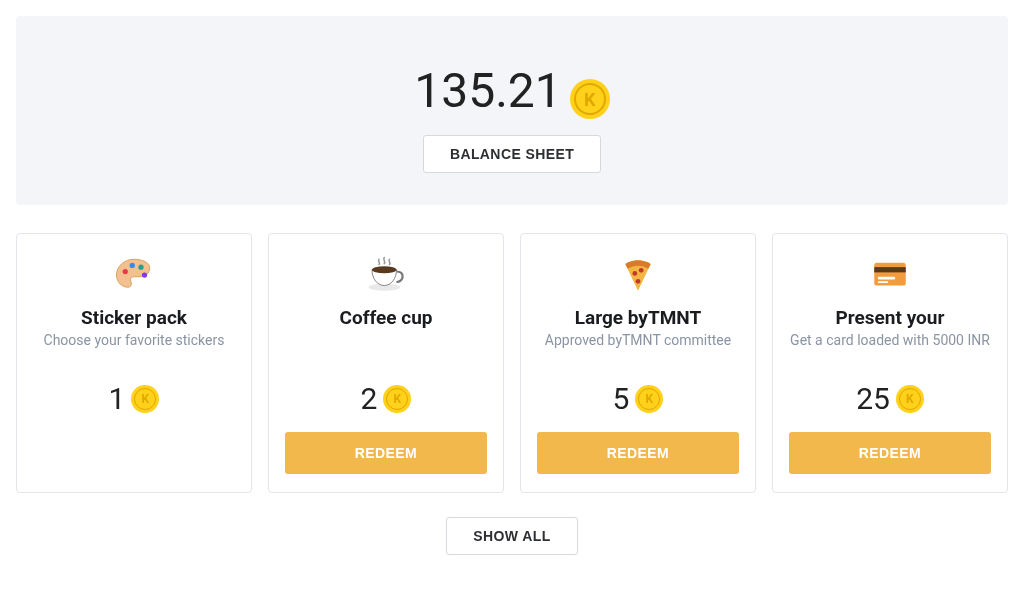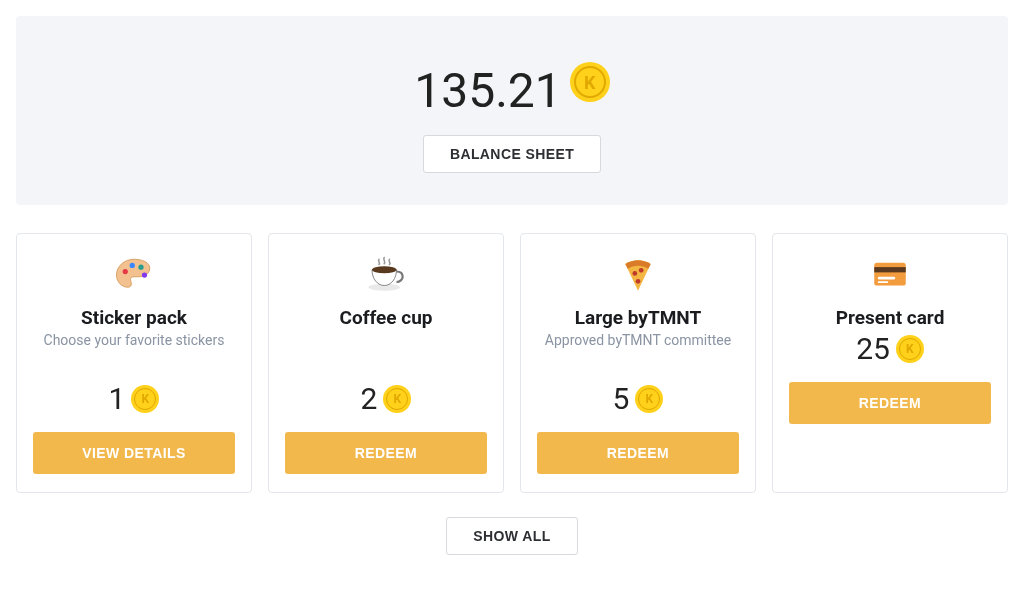--- a/index.html
+++ b/index.html
@@ -11,21 +11,21 @@
     }
     .balance-panel {
       background: #f3f5f8;
       border-radius: 4px;
       padding: 46px 0 32px 0;
       text-align: center;
       margin-bottom: 28px;
     }
     .balance-row {
       display: flex;
-      align-items: flex-start;
+      align-items: flex-end;
       justify-content: center;
       gap: 8px;
       margin-bottom: 16px;
     }
     .balance-amount {
       font-size: 48px;
       font-weight: 400;
       color: #222;
     }
     .coin {
@@ -156,21 +156,20 @@
       </svg>
     </div>
     <div class="reward-title">Sticker pack</div>
     <div class="reward-desc">Choose your favorite stickers</div>
     <div class="price-row">
       <span class="price-num">1</span>
       <span class="coin coin-sm">
           <span class="coin-letter">K</span>
         </span>
     </div>
-    <button class="btn-primary">VIEW DETAILS</button>
   </div>
 
   <div class="reward-card">
     <div class="reward-icon">
       <svg viewBox="0 0 48 48" width="42" height="42">
         <ellipse cx="22" cy="38" rx="18" ry="4" fill="#e9e9e9"></ellipse>
         <path d="M8 18 h28 a0 0 0 0 1 0 0 c0 10-6 18-14 18s-14-8-14-18z" fill="#ffffff" stroke="#777" stroke-width="1"></path>
         <ellipse cx="22" cy="18" rx="14" ry="4" fill="#5a3a1e"></ellipse>
         <path d="M36 20 c5 0 7 3 7 6s-3 6-7 6" fill="none" stroke="#777" stroke-width="2.5"></path>
         <path d="M16 6c-2 2 2 4 0 6M22 4c-2 2 2 5 0 7M28 6c-2 2 2 4 0 6" fill="none" stroke="#999" stroke-width="1.8" stroke-linecap="round"></path>
@@ -210,21 +209,22 @@
 
   <div class="reward-card">
     <div class="reward-icon">
       <svg viewBox="0 0 48 48" width="42" height="42">
         <rect x="6" y="10" width="36" height="26" rx="3" fill="#f39c3e"></rect>
         <rect x="6" y="15" width="36" height="6" fill="#5a3a1e"></rect>
         <rect x="10" y="26" width="20" height="3" rx="1.5" fill="#ffffff"></rect>
         <rect x="10" y="31" width="12" height="2" rx="1" fill="#ffffff"></rect>
       </svg>
     </div>
-    <div class="reward-title">Present card</div>
+    <div class="reward-title">Present your</div>
+    <div class="reward-desc">Get a card loaded with 5000 INR</div>
     <div class="price-row">
       <span class="price-num">25</span>
       <span class="coin coin-sm">
           <span class="coin-letter">K</span>
         </span>
     </div>
     <button class="btn-primary">REDEEM</button>
   </div>
 
 </div>

